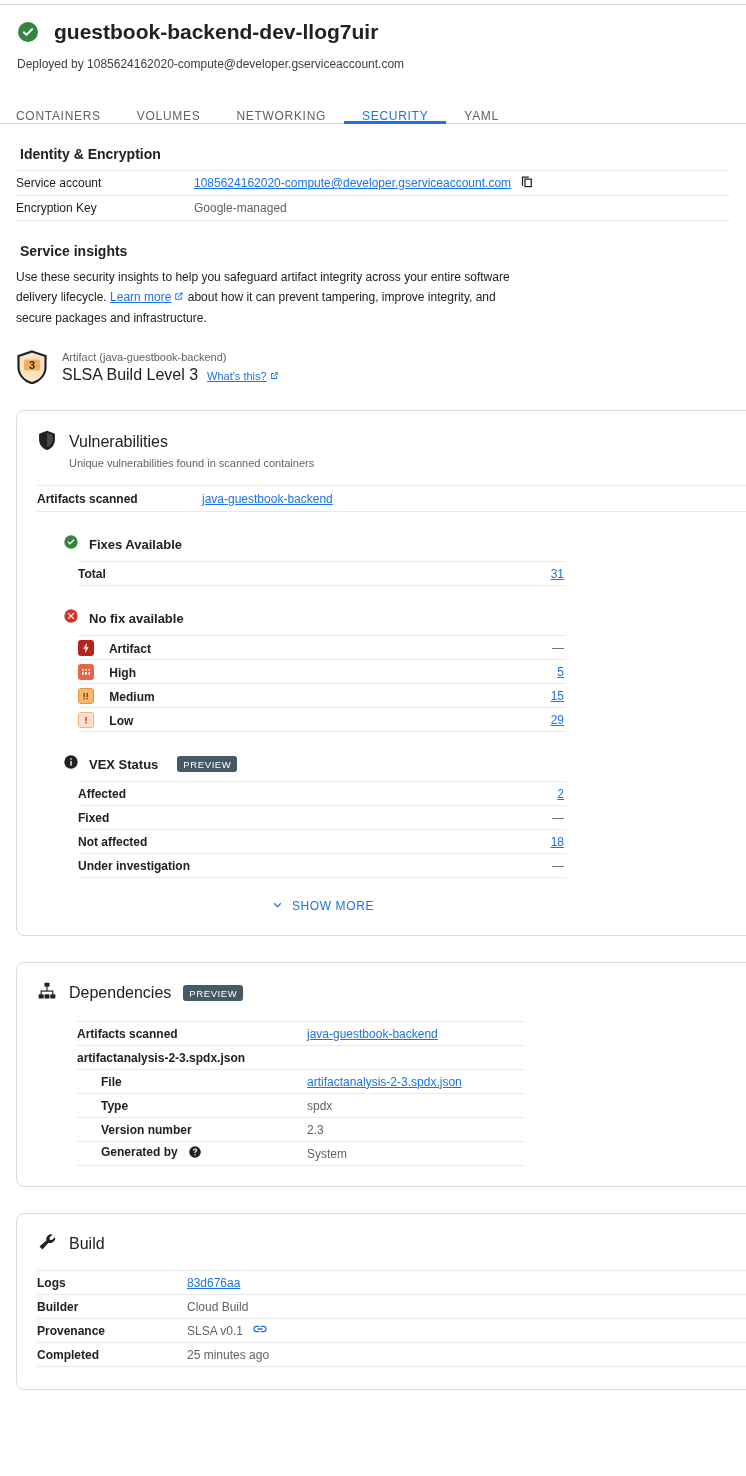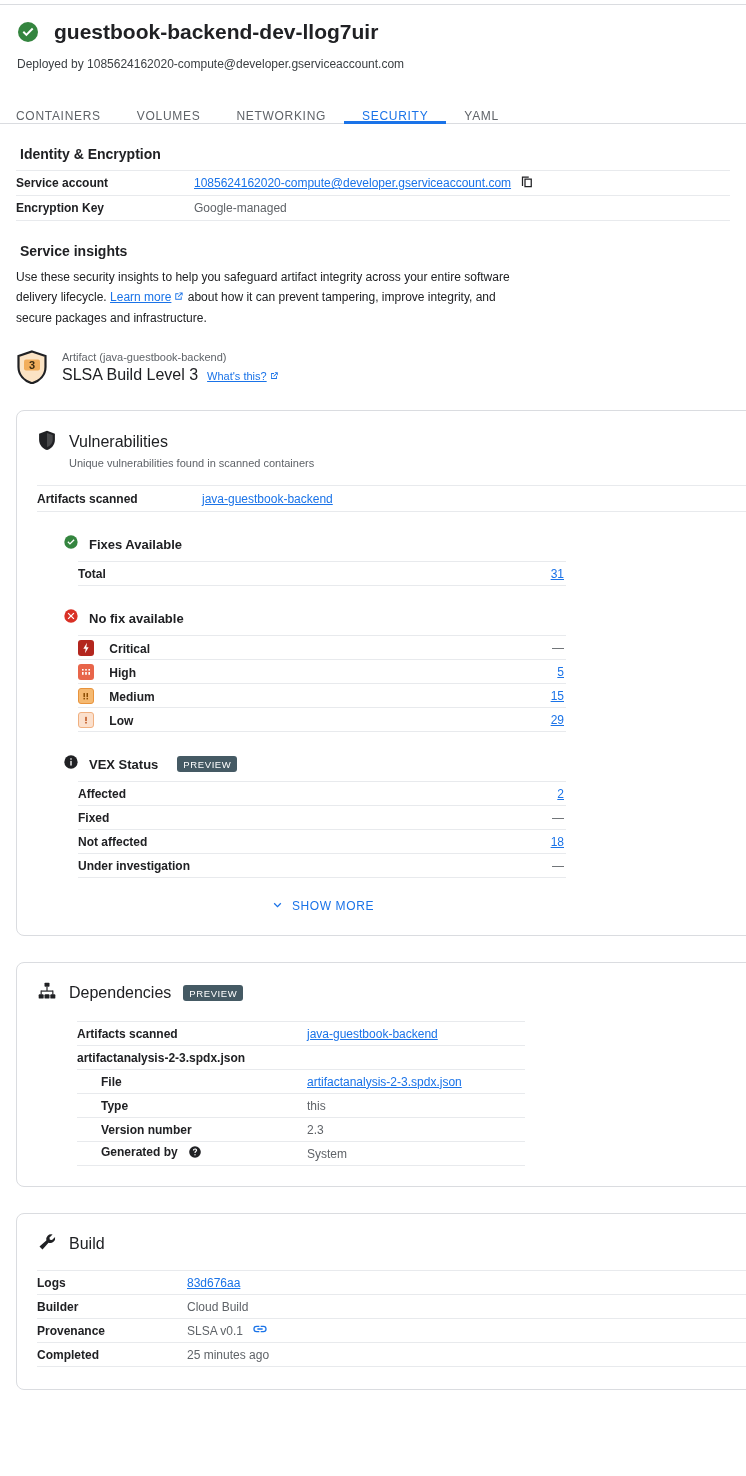--- a/index.html
+++ b/index.html
@@ -52,21 +52,21 @@
   .sec-title {
     font-size: 14px; font-weight: bold; color: #202124;
     margin: 22px 0 8px 4px;
   }
 
   
   table.kv { border-collapse: collapse; width: 100%; }
   table.kv td { padding: 0; vertical-align: middle; }
   .kv tr > td { border-bottom: 1px solid #e8eaed; }
   .kv tr:first-child > td { border-top: 1px solid #e8eaed; }
-  .k { font-size: 12px; font-weight: bold; color: #202124; height: 24px; }
+  .k { font-size: 12px; font-weight: normal; color: #202124; height: 24px; }
   .v { font-size: 12px; color: #5f6368; }
   a.link { color: #1a73e8; text-decoration: underline; cursor: pointer; }
 
   .idtable { width: 552px; }
   .idtable .k { width: 178px; }
   .idtable td { height: 25px; }
 
   .sa-wrap { display: flex; align-items: center; gap: 9px; }
   .copy-icon { flex: 0 0 14px; cursor: pointer; }
 
@@ -290,21 +290,21 @@
         </div>
         <table class="vtable group-table">
           <tbody>
               <tr>
             <td class="lbl">
               <span class="sev-ico" style="background:#b3261e">
                 <svg width="16" height="16" viewBox="0 0 24 24" style="position:absolute;left:0;top:0">
                       <path d="M13.5 4 8 13h3.5L10.5 20 16 11h-3.5L13.5 4z" fill="#fff"></path>
                     </svg>
               </span>
-              <span class="sev-label">Critical</span>
+              <span class="sev-label">Artifact</span>
             </td>
             <td class="num dash">—</td>
           </tr>
           <tr>
             <td class="lbl">
               <span class="sev-ico" style="background:#e8654a">
                 <svg width="16" height="16" viewBox="0 0 16 16" style="position:absolute;left:0;top:0">
                   <g fill="#fff">
                         <rect x="4" y="5" width="1.6" height="1.6"></rect>
                         <rect x="7.2" y="5" width="1.6" height="1.6"></rect>
@@ -425,21 +425,21 @@
         </tr>
         <tr>
           <td class="lbl" colspan="2">artifactanalysis-2-3.spdx.json</td>
         </tr>
         <tr>
           <td class="lbl indent">File</td>
           <td class="val"><a class="link">artifactanalysis-2-3.spdx.json</a></td>
         </tr>
         <tr>
           <td class="lbl indent">Type</td>
-          <td class="val">this</td>
+          <td class="val">spdx</td>
         </tr>
         <tr>
           <td class="lbl indent">Version number</td>
           <td class="val">2.3</td>
         </tr>
         <tr>
           <td class="lbl indent">
             <span>Generated by</span>
             <span class="help-ico">
               <svg width="14" height="14" viewBox="0 0 24 24">

